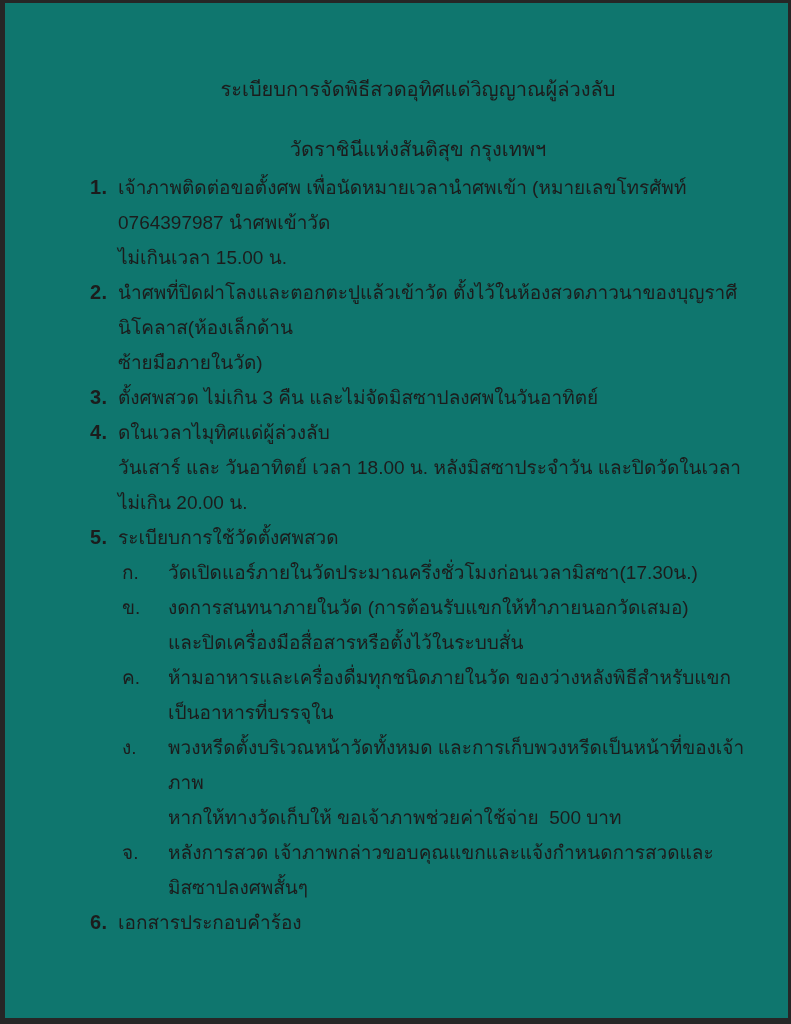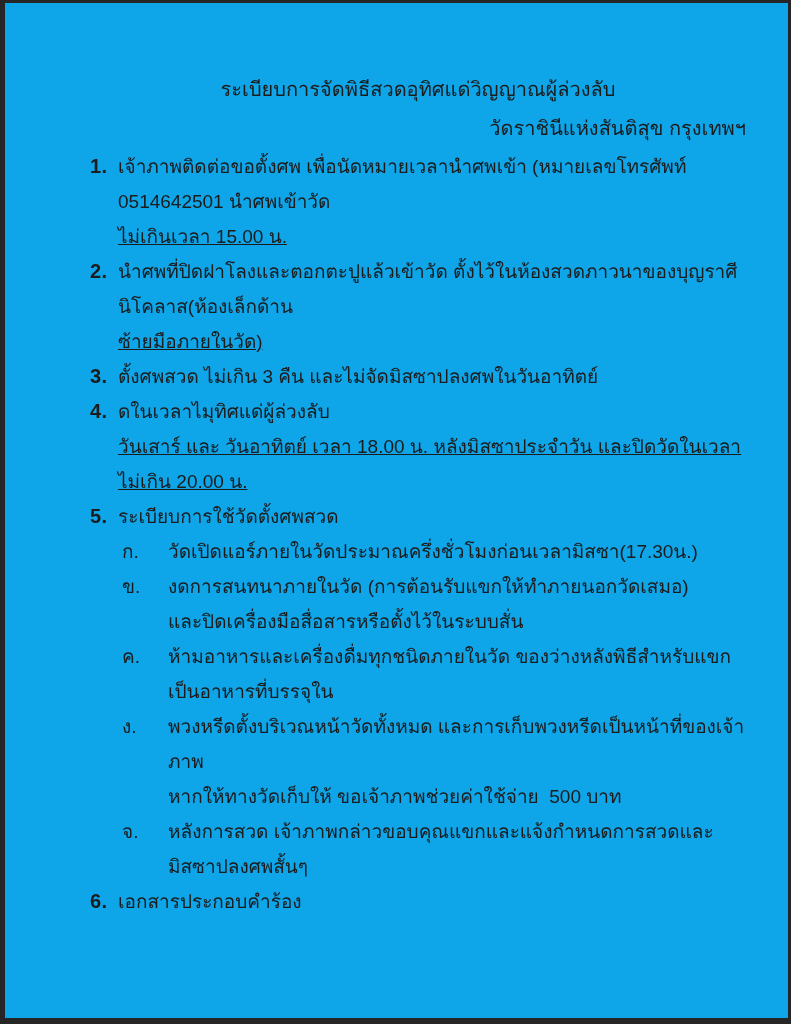--- a/index.html
+++ b/index.html
@@ -1,55 +1,55 @@
 <!DOCTYPE html>
 <html><head>
 <meta charset="utf-8">
 <style>
   html, body { margin: 0; padding: 0; background: #ffffff; }
   .page {
     position: relative;
     width: 791px;
     height: 1024px;
     box-sizing: border-box;
-    background: #0ea5e9;
+    background: #0f766e;
     border-top: 3px solid #262626;
     border-right: 3px solid #262626;
     border-bottom: 6px solid #262626;
     border-left: 5px solid #262626;
     padding: 69px 42px 0 85px;
     font-family: "Liberation Sans", "DejaVu Sans", sans-serif;
     color: #1c1c1c;
     overflow: hidden;
   }
   .titles { text-align: center; }
   .title {
     font-size: 20px;
     line-height: 35px;
     white-space: pre-wrap;
   }
-  .title-2 { margin-top: 4px; text-align: right; }
+  .title-2 { margin-top: 25px; }
   .rows { margin-top: 3px; }
   .row {
     display: flex;
     align-items: flex-start;
     font-size: 19px;
     line-height: 35px;
     white-space: pre-wrap;
   }
   .m { flex: 0 0 auto; }
   
   .m0 {
     width: 28px;
     font-weight: 700;
     font-size: 20px;
     letter-spacing: 0.5px;
   }
   
-  .lvl1 { padding-left: 28px; text-decoration: underline; }
+  .lvl1 { padding-left: 28px; }
   
   .lvl2 { padding-left: 32px; }
   .m2 { width: 46px; font-size: 19px; }
   
   .lvl3 { padding-left: 78px; }
   .t { flex: 1 1 auto; }
 </style>
 </head>
 <body>
 
@@ -57,21 +57,21 @@
 
   <div class="titles">
     <div class="title title-1">ระเบียบการจัดพิธีสวดอุทิศแด่วิญญาณผู้ล่วงลับ</div>
     <div class="title title-2">วัดราชินีแห่งสันติสุข กรุงเทพฯ</div>
   </div>
 
   <div class="rows">
 
     <div class="row lvl0">
       <span class="m m0">1.</span>
-      <span class="t">เจ้าภาพติดต่อขอตั้งศพ เพื่อนัดหมายเวลานำศพเข้า (หมายเลขโทรศัพท์ 0514642501 นำศพเข้าวัด</span>
+      <span class="t">เจ้าภาพติดต่อขอตั้งศพ เพื่อนัดหมายเวลานำศพเข้า (หมายเลขโทรศัพท์ 0764397987 นำศพเข้าวัด</span>
     </div>
     <div class="row lvl1">
       <span class="t">ไม่เกินเวลา 15.00 น.</span>
     </div>
 
     <div class="row lvl0">
       <span class="m m0">2.</span>
       <span class="t">นำศพที่ปิดฝาโลงและตอกตะปูแล้วเข้าวัด ตั้งไว้ในห้องสวดภาวนาของบุญราศีนิโคลาส(ห้องเล็กด้าน</span>
     </div>
     <div class="row lvl1">

